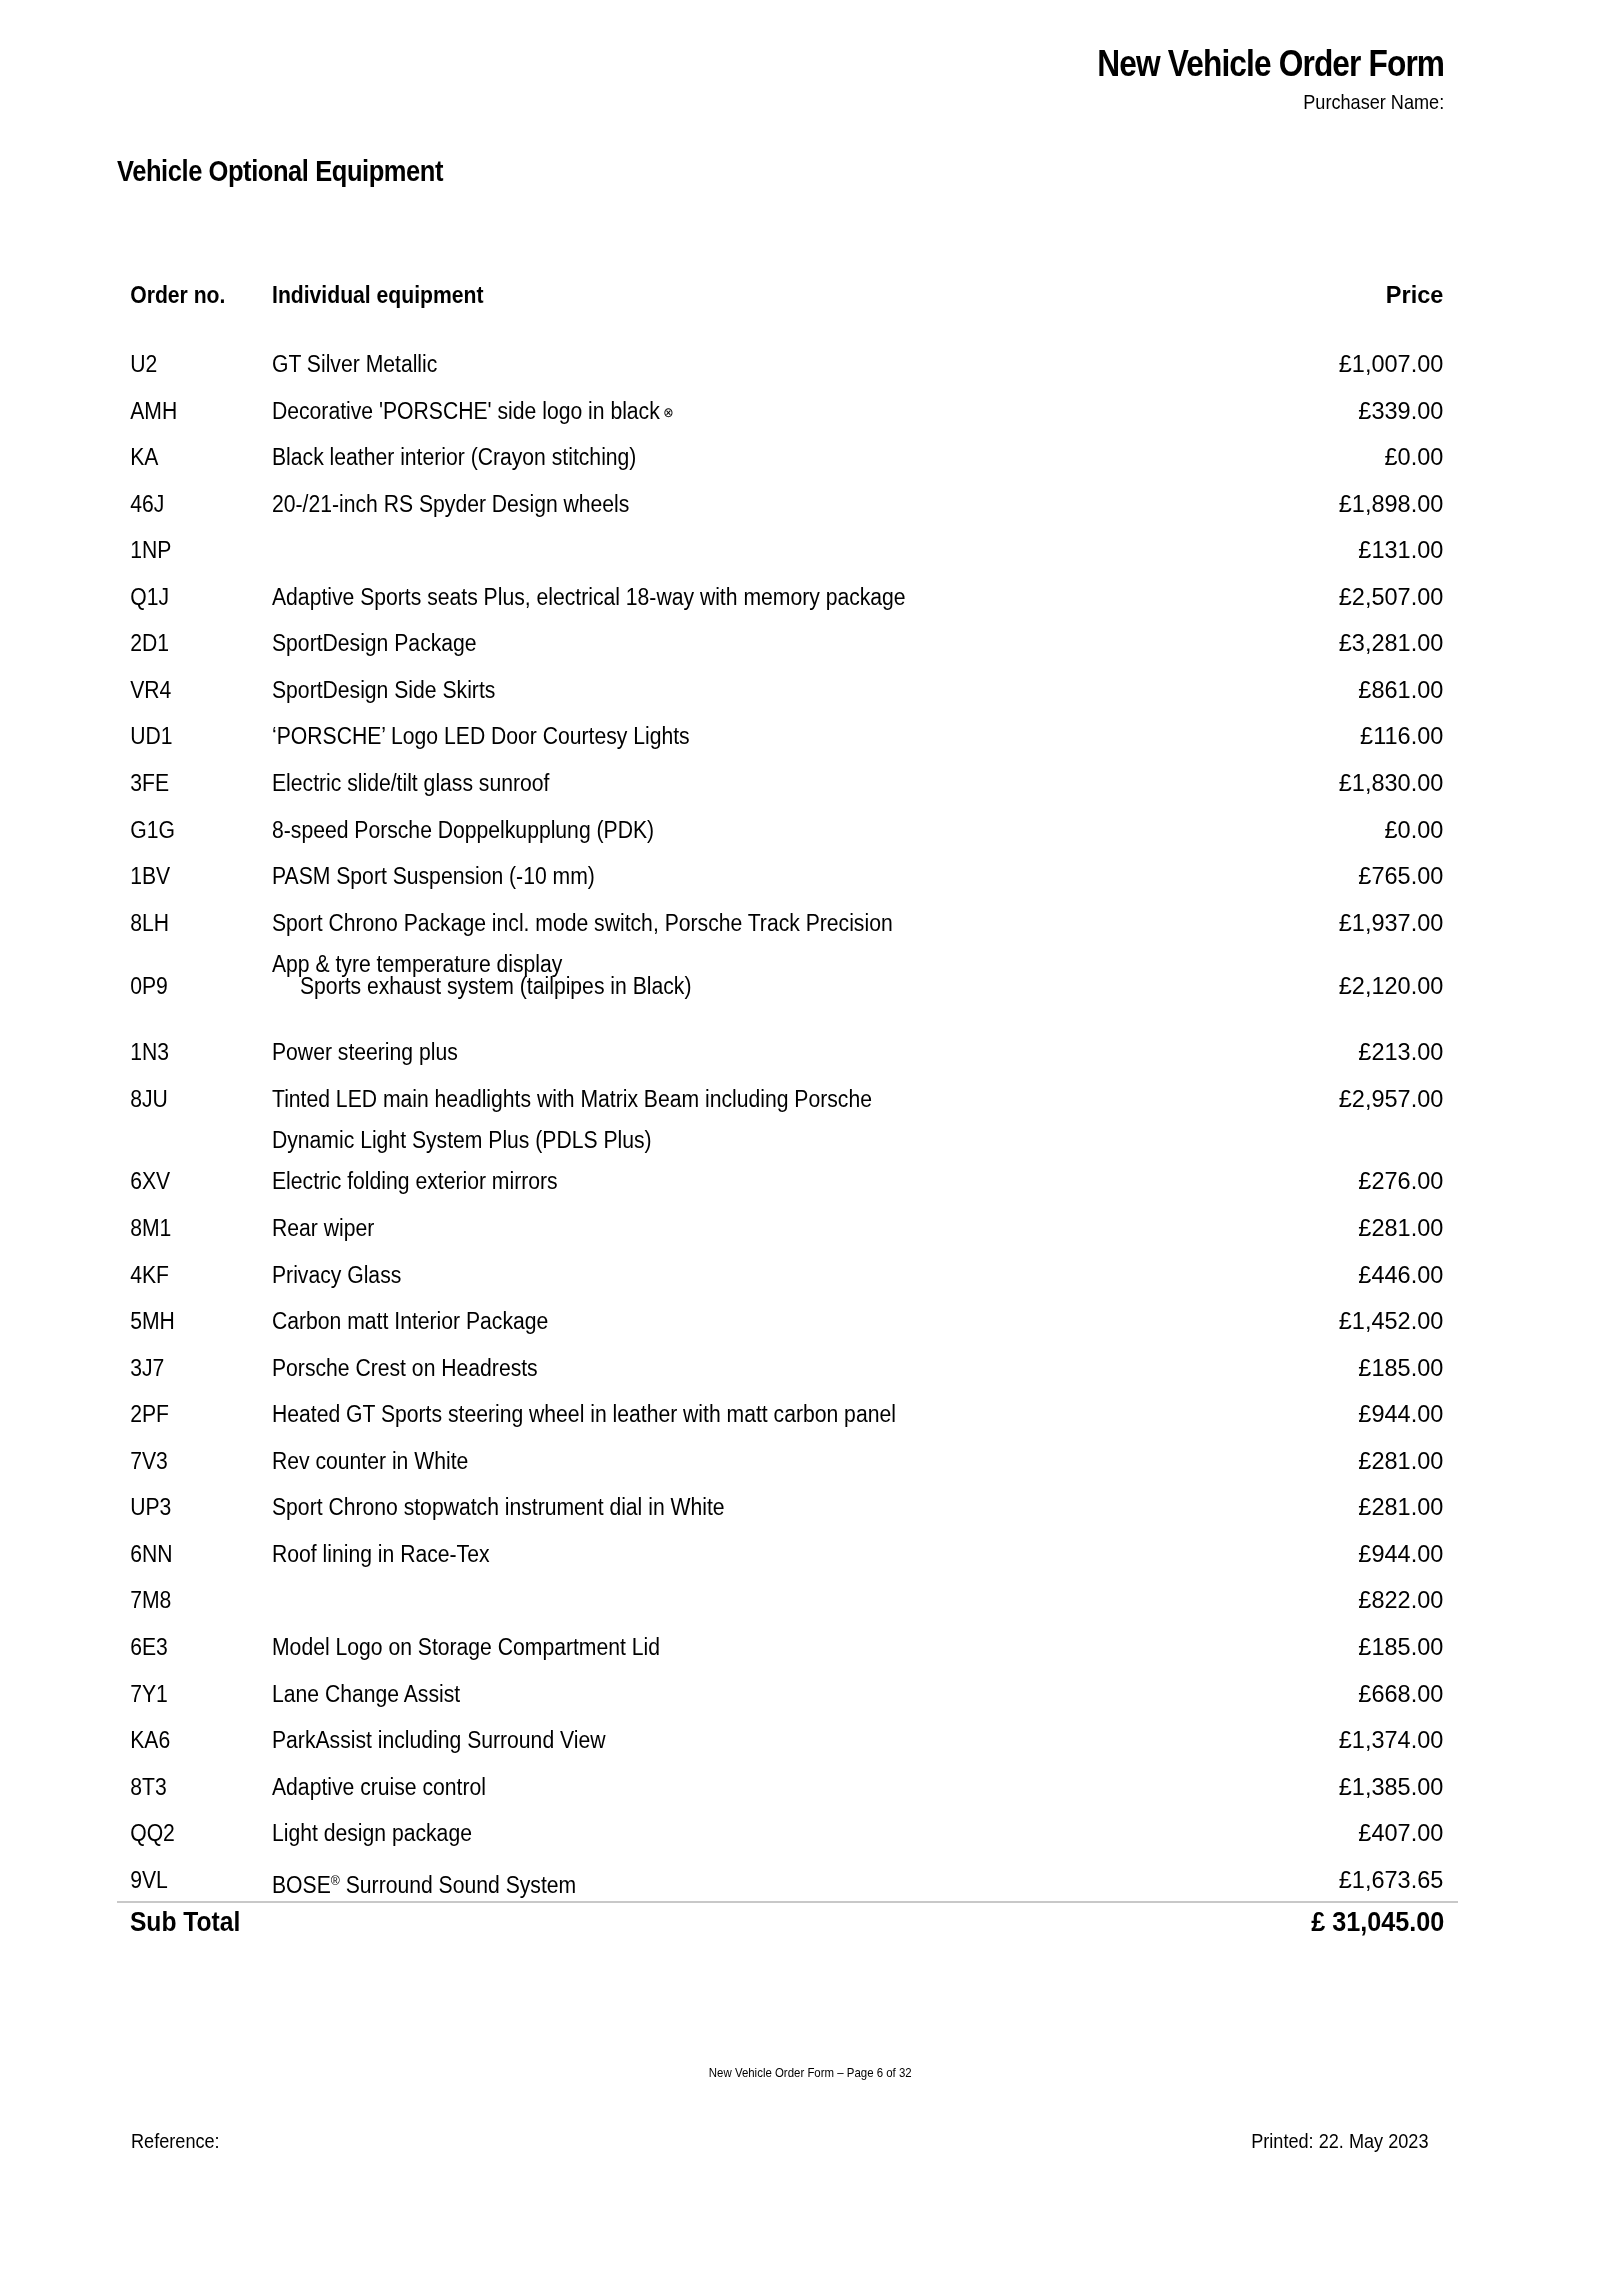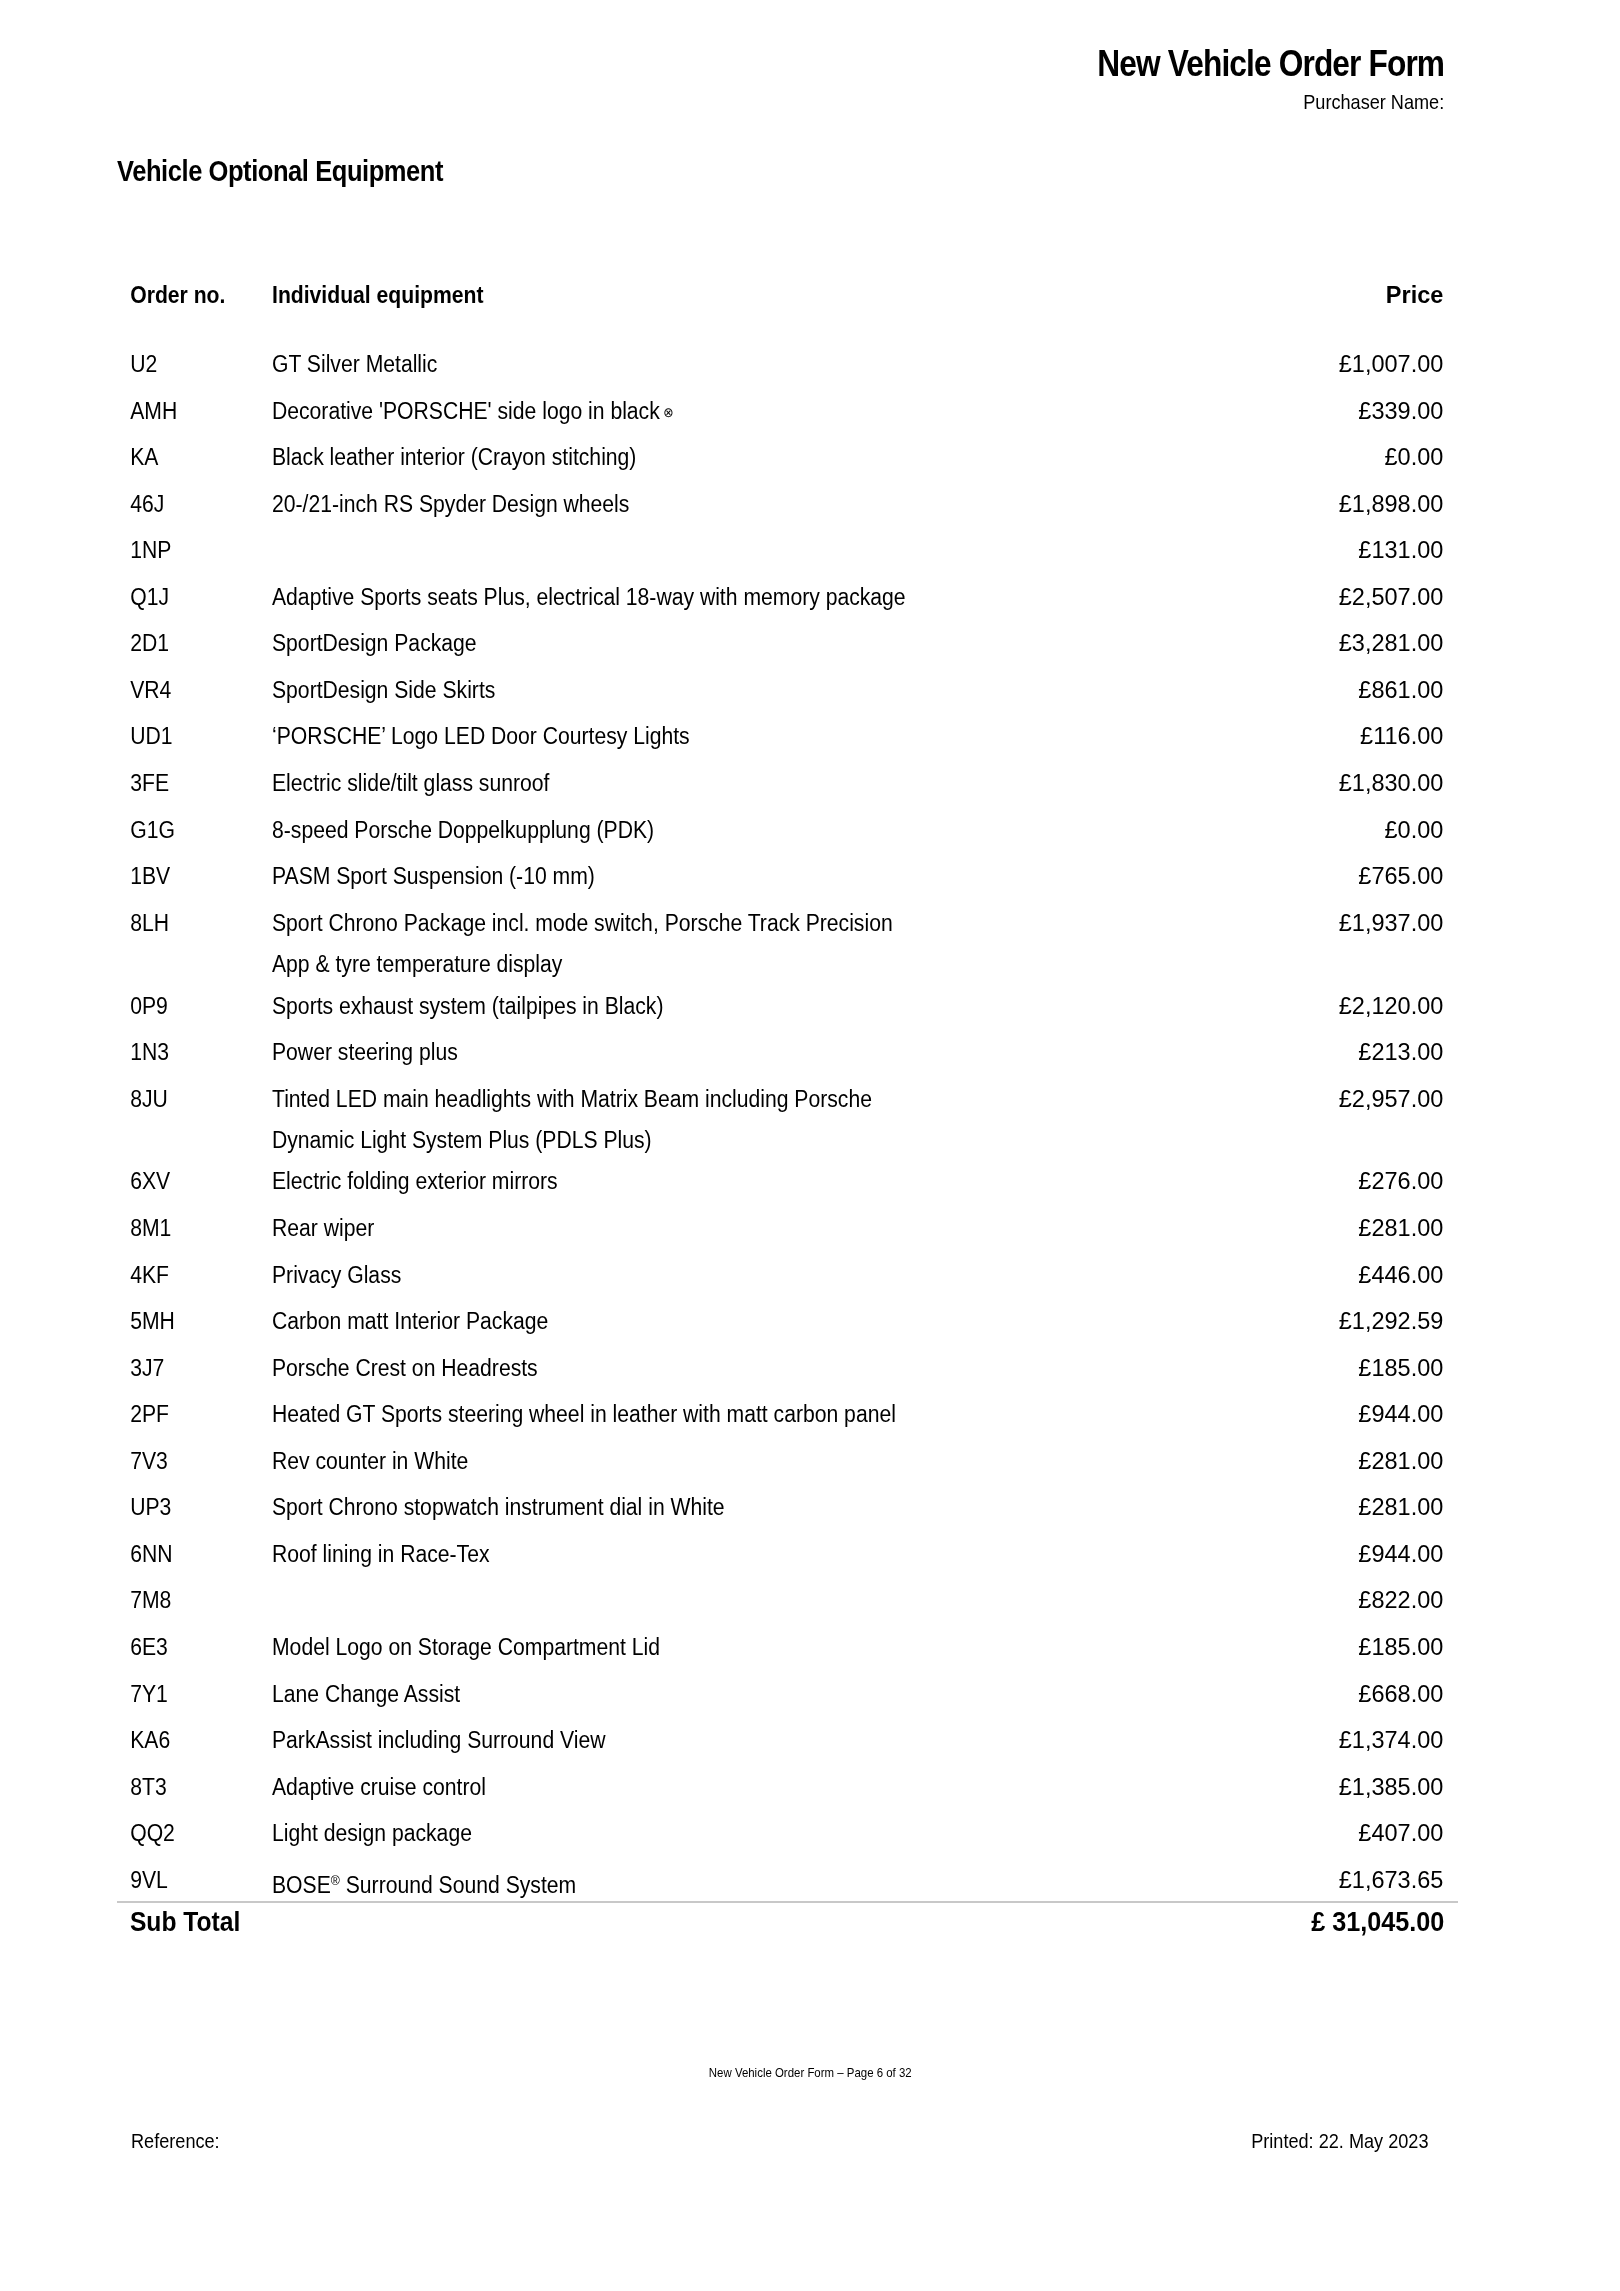--- a/index.html
+++ b/index.html
@@ -250,21 +250,21 @@
         <div class="row" style="position: absolute; left: 0px; right: 0px; top: 512px;">
           <div class="code">1BV</div>
           <div class="desc"><span class="txt" style="white-space: nowrap;"><span>PASM Sport Suspension (-10 mm)</span></span></div>
           <div class="price">£765.00</div>
         </div>
         <div class="row multi" style="position: absolute; left: 0px; right: 0px; top: 559px;">
           <div class="code">8LH</div>
           <div class="desc"><span class="txt" style="width: 725px; white-space: normal;"><span>Sport Chrono Package incl. mode switch, Porsche Track Precision App &amp; tyre temperature display</span></span></div>
           <div class="price">£1,937.00</div>
         </div>
-        <div class="row" style="position: absolute; left: 0px; right: 0px; top: 642px;">
+        <div class="row" style="position: absolute; left: 0px; right: 0px; top: 622px; gap: 28px;">
           <div class="code">0P9</div>
           <div class="desc"><span class="txt" style="white-space: nowrap;"><span>Sports exhaust system (tailpipes in Black)</span></span></div>
           <div class="price">£2,120.00</div>
         </div>
         <div class="row" style="position: absolute; left: 0px; right: 0px; top: 688px;">
           <div class="code">1N3</div>
           <div class="desc"><span class="txt" style="white-space: nowrap;"><span>Power steering plus</span></span></div>
           <div class="price">£213.00</div>
         </div>
         <div class="row multi" style="position: absolute; left: 0px; right: 0px; top: 735px;">
@@ -283,21 +283,21 @@
           <div class="price">£281.00</div>
         </div>
         <div class="row" style="position: absolute; left: 0px; right: 0px; top: 911px;">
           <div class="code">4KF</div>
           <div class="desc"><span class="txt" style="white-space: nowrap;"><span>Privacy Glass</span></span></div>
           <div class="price">£446.00</div>
         </div>
         <div class="row" style="position: absolute; left: 0px; right: 0px; top: 957px;">
           <div class="code">5MH</div>
           <div class="desc"><span class="txt" style="white-space: nowrap;"><span>Carbon matt Interior Package</span></span></div>
-          <div class="price">£1,292.59</div>
+          <div class="price">£1,452.00</div>
         </div>
         <div class="row" style="position: absolute; left: 0px; right: 0px; top: 1004px;">
           <div class="code">3J7</div>
           <div class="desc"><span class="txt" style="white-space: nowrap;"><span>Porsche Crest on Headrests</span></span></div>
           <div class="price">£185.00</div>
         </div>
         <div class="row" style="position: absolute; left: 0px; right: 0px; top: 1050px;">
           <div class="code">2PF</div>
           <div class="desc"><span class="txt" style="white-space: nowrap;"><span>Heated GT Sports steering wheel in leather with matt carbon panel</span></span></div>
           <div class="price">£944.00</div>

